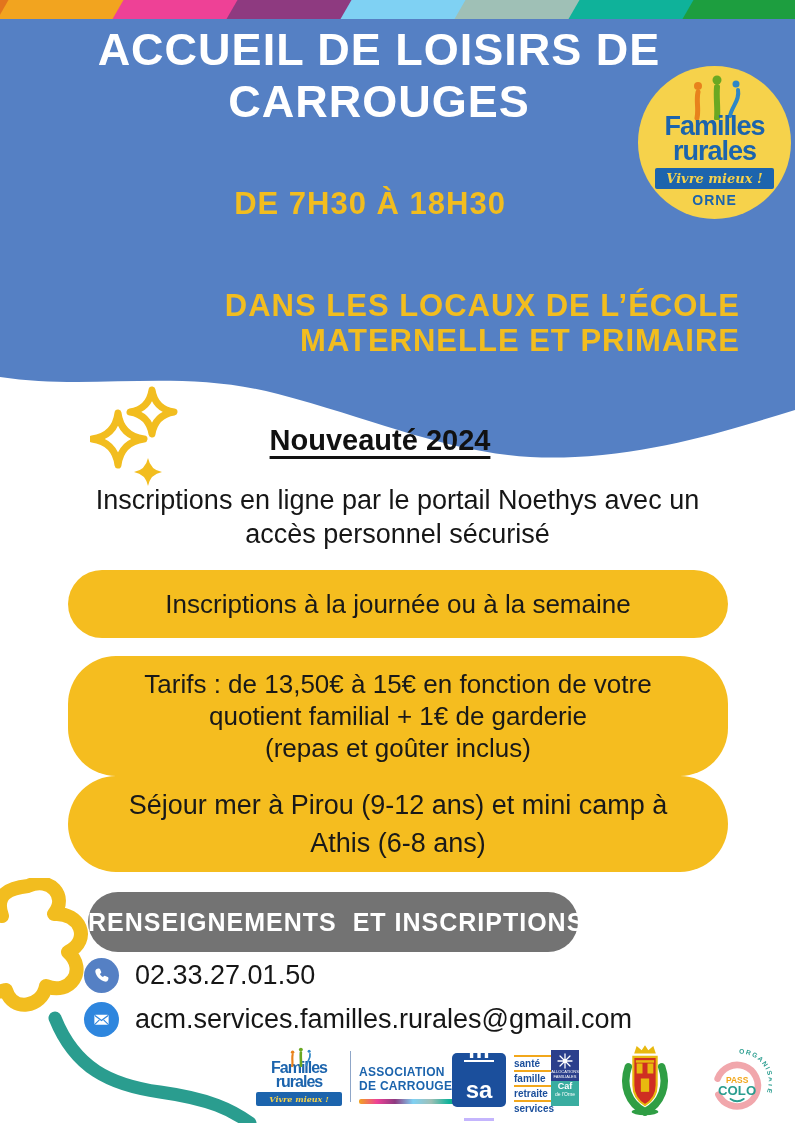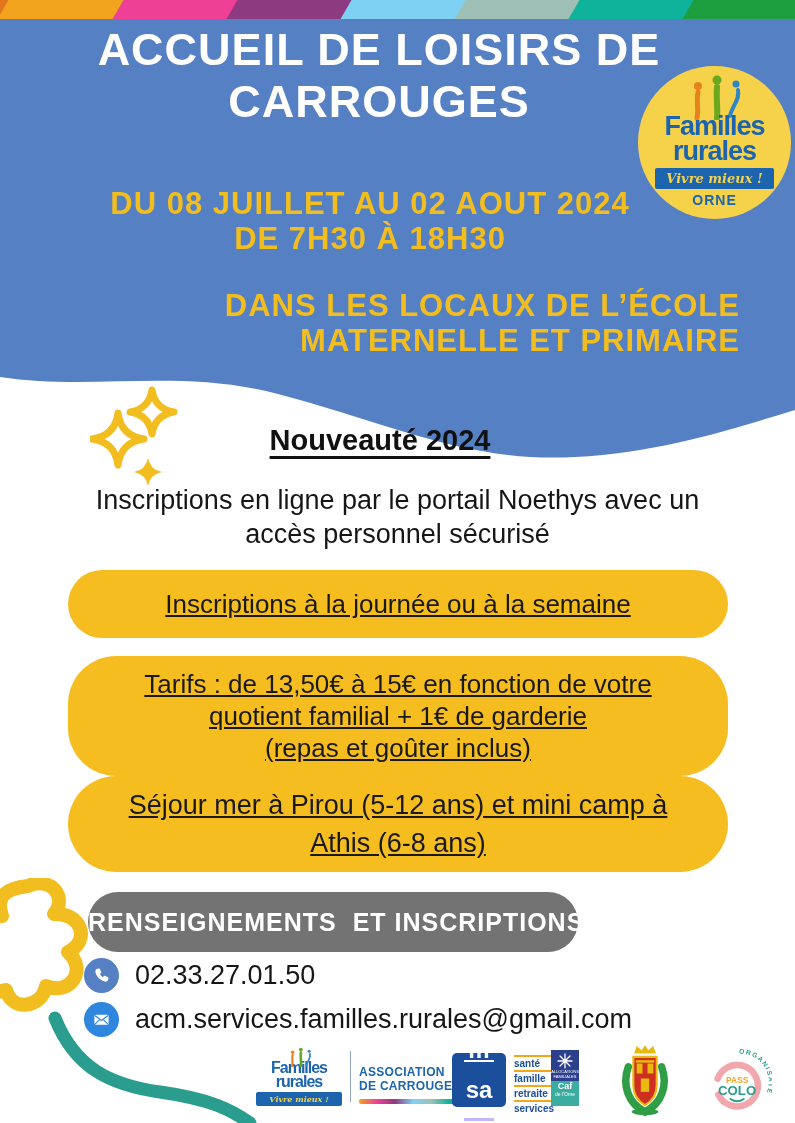--- a/index.html
+++ b/index.html
@@ -56,21 +56,21 @@
     text-decoration:underline; text-underline-offset:6px; text-decoration-thickness:3px;
   }
   .news-body{
     position:absolute; top:483px; left:0; width:100%; text-align:center; z-index:3;
     color:#161616; font-size:27px; line-height:34px;
   }
   
   .pill{
     position:absolute; left:68px; width:660px; background:#f5bd1f;
     display:flex; flex-direction:column; justify-content:center; z-index:3;
-    text-align:center; color:#191919; font-size:26px; line-height:32px;text-decoration:underline;
+    text-align:center; color:#191919; font-size:26px; line-height:32px;
   }
   .pill-1{ top:570px; height:68px; border-radius:38px; }
   .pill-2{ top:656px; height:120px; border-radius:48px; }
   .pill-3{ top:776px; height:96px; border-radius:48px; font-size:27px; line-height:38px; }
   
   .info-btn{
     position:absolute; top:892px; left:88px; width:490px; height:60px; z-index:3;
     background:#737373; border-radius:34px; border:none;
     color:#ffffff; font-family:"Liberation Sans", sans-serif;
     font-size:25px; font-weight:900; letter-spacing:1px; white-space:pre;
@@ -143,21 +143,20 @@
   <svg class="hero-svg" width="795" height="470" viewBox="0 0 795 470">
     <path d="M0 0 H795 V410 C735 428 665 452 575 457 C468 463 392 424 278 394 C180 368 92 391 0 377 Z" fill="#5580c4"></path>
   </svg>
 
   <div class="hero-content">
     <div class="title">
       <div>ACCUEIL DE LOISIRS DE</div>
       <div>CARROUGES</div>
     </div>
     <div class="dates">
-      <div>DU 08 JUILLET AU 02 AOUT 2024</div>
       <div>DE 7H30 À 18H30</div>
     </div>
     <div class="location">
       <div>DANS LES LOCAUX DE L’ÉCOLE</div>
       <div>MATERNELLE ET PRIMAIRE</div>
     </div>
   </div>
 
   <div class="badge">
     <svg class="figures" width="70" height="46" viewBox="0 0 70 46">
@@ -189,21 +188,21 @@
 
   <div class="pill pill-1">
     <div>Inscriptions à la journée ou à la semaine</div>
   </div>
   <div class="pill pill-2">
     <div>Tarifs : de 13,50€ à 15€ en fonction de votre</div>
     <div>quotient familial + 1€ de garderie</div>
     <div>(repas et goûter inclus)</div>
   </div>
   <div class="pill pill-3">
-    <div>Séjour mer à Pirou (5-12 ans) et mini camp à</div>
+    <div>Séjour mer à Pirou (9-12 ans) et mini camp à</div>
     <div>Athis (6-8 ans)</div>
   </div>
 
   <button class="info-btn">RENSEIGNEMENTS  ET INSCRIPTIONS</button>
 
   <div class="contact-row phone">
     <span class="round-icon phone-bg">
       <svg width="19" height="19" viewBox="0 0 20 20">
         <path d="M5.5 3 C4 3.5 3.2 5 3.6 6.5 C4.8 11.2 8.8 15.2 13.5 16.4 C15 16.8 16.5 16 17 14.5 L17.3 13.2 C17.5 12.5 17.2 11.8 16.5 11.5 L14 10.4 C13.4 10.1 12.7 10.3 12.3 10.8 L11.6 11.7 C10 10.9 9.1 10 8.3 8.4 L9.2 7.7 C9.7 7.3 9.9 6.6 9.6 6 L8.5 3.5 C8.2 2.8 7.5 2.5 6.8 2.7 Z" fill="#ffffff"></path>
       </svg>

